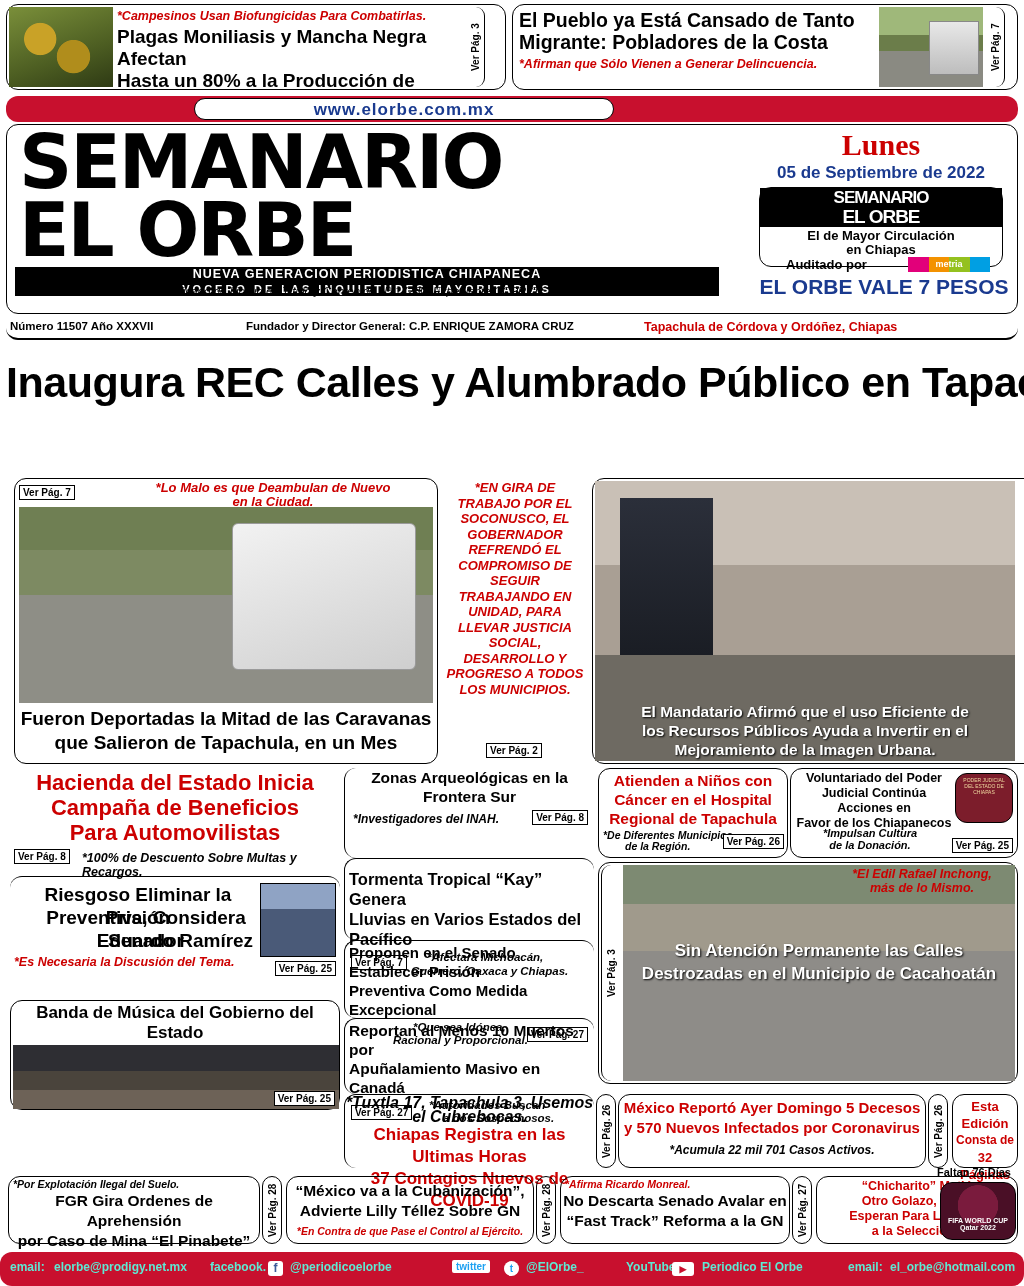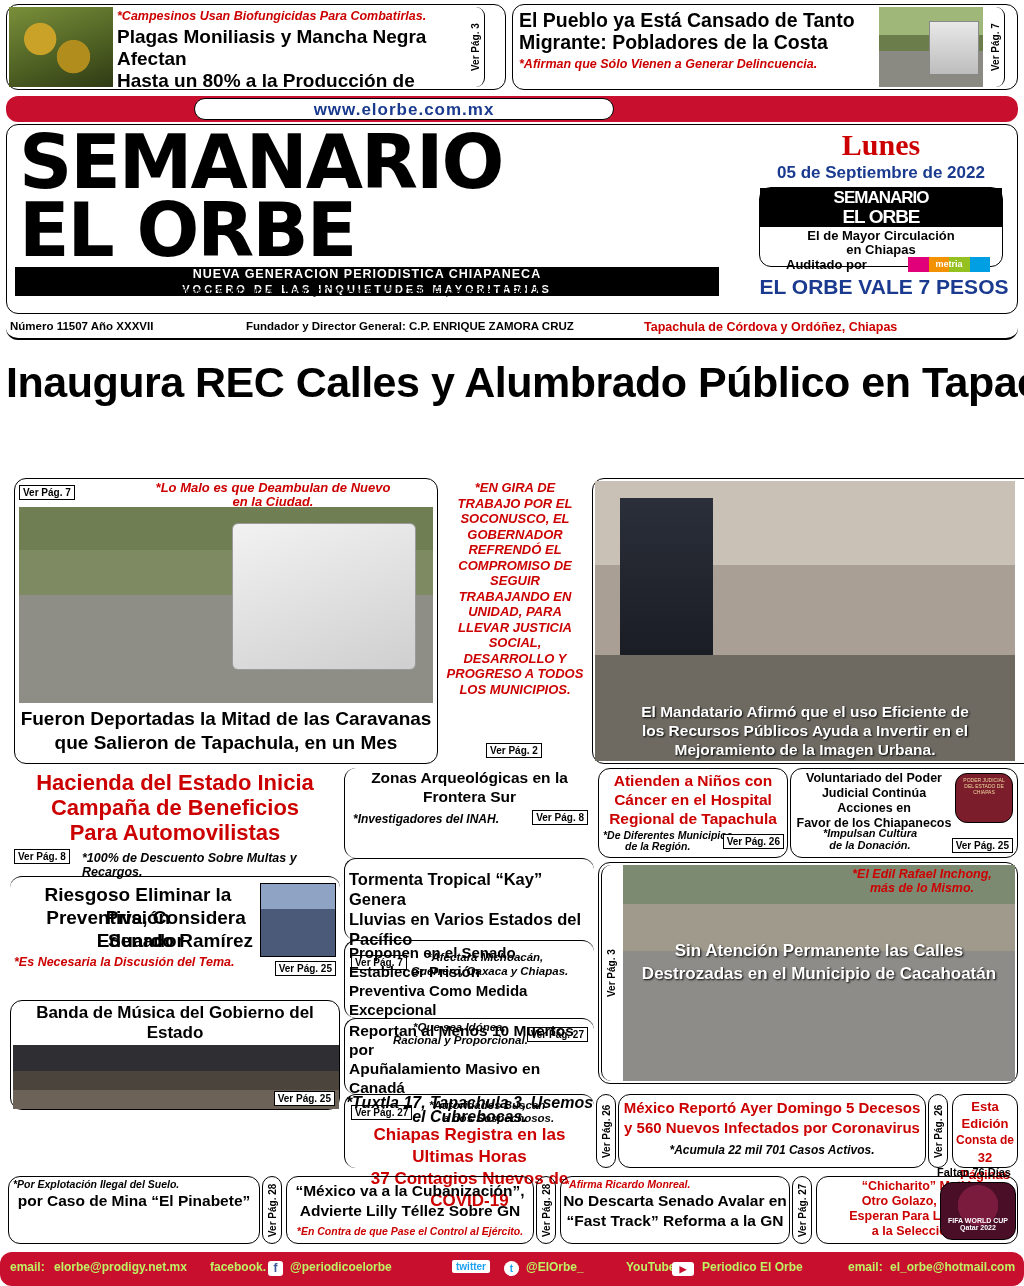--- a/index.html
+++ b/index.html
@@ -69,21 +69,21 @@
   .ph-gob{background:linear-gradient(180deg,#c9c0b6 0 30%, #a99f94 30% 62%, #6e6a62 62% 100%);}
   .ph-gob:after{content:"";position:absolute;left:6%;top:6%;width:22%;height:56%;
      background:linear-gradient(180deg,#2b2f3a,#1a1d24);}
   .ph-banda{background:linear-gradient(180deg,#2e2e33 0 40%, #4a443c 40% 70%, #6d6257 70% 100%);}
   .ph-calles{background:linear-gradient(180deg,#7d8a72 0 18%, #a09a8c 18% 40%, #8e8c88 40% 100%);}
   .ph-senador{background:linear-gradient(180deg,#8fa3c4 0 35%, #4a5a78 35% 100%);}
   .ph-wc{background:radial-gradient(circle at 50% 40%, #7a1b3d 0 40%, #4a0f26 41% 100%);}
 
   
   #footer{left:0;top:1252px;width:1024px;height:34px;background:#c8102e;}
-  .f-item{position:absolute;top:8px;color:#bef264;font-size:12px;font-weight:bold;}
+  .f-item{position:absolute;top:8px;color:#5eead4;font-size:12px;font-weight:bold;}
   .fb-badge{display:inline-block;width:15px;height:15px;background:#fff;color:#3b5998;border-radius:3px;
      font-size:12px;font-weight:bold;text-align:center;line-height:15px;vertical-align:-3px;}
   .tw-badge{display:inline-block;width:15px;height:15px;background:#fff;color:#1da1f2;border-radius:50%;
      font-size:10px;font-weight:bold;text-align:center;line-height:15px;vertical-align:-3px;}
   .yt-badge{display:inline-block;width:22px;height:14px;background:#fff;color:#c8102e;border-radius:3px;
      font-size:9px;font-weight:bold;text-align:center;line-height:14px;vertical-align:-2px;}
 </style>
 </head>
 <body>
 
@@ -290,34 +290,35 @@
 
   <div class="box" style="left:344px;top:1094px;width:250px;height:74px;border-left:1px solid #000;border-top:1px solid #000;">
     <div class="bold ital ctr" style="font-size:16px;line-height:14px;margin-top:1px;">*Tuxtla 17, Tapachula 3, Usemos el Cubrebocas.</div>
     <div class="ctr bold red" style="font-size:17px;line-height:22px;">Chiapas Registra en las Ultimas Horas</div>
     <div class="ctr bold red" style="font-size:17px;line-height:22px;">37 Contagios Nuevos de COVID-19</div>
   </div>
   <div class="box vpag bdr" style="left:596px;top:1094px;width:20px;height:74px;">Ver Pág. 26</div>
 
   <div class="box bdr" style="left:618px;top:1094px;width:308px;height:74px;">
     <div class="ctr bold red" style="font-size:15px;line-height:20px;margin-top:3px;">México Reportó Ayer Domingo 5 Decesos</div>
-    <div class="ctr bold red" style="font-size:15px;line-height:20px;">y 560 Nuevos Infectados por Coronavirus</div>
+    <div class="ctr bold red" style="font-size:15px;line-height:20px;">y 570 Nuevos Infectados por Coronavirus</div>
     <div class="ctr bold ital" style="font-size:12px;line-height:16px;margin-top:4px;">*Acumula 22 mil 701 Casos Activos.</div>
   </div>
   <div class="box vpag bdr" style="left:928px;top:1094px;width:20px;height:74px;">Ver Pág. 26</div>
 
   <div class="box bdr" style="left:952px;top:1094px;width:66px;height:74px;">
     <div class="ctr bold red" style="font-size:13px;line-height:17px;margin-top:3px;">Esta</div>
     <div class="ctr bold red" style="font-size:13px;line-height:17px;">Edición</div>
     <div class="ctr bold red" style="font-size:12px;line-height:17px;">Consta de</div>
     <div class="ctr bold red" style="font-size:13px;line-height:17px;">32 Páginas</div>
   </div>
 
   <div class="box bdr" style="left:8px;top:1176px;width:252px;height:68px;">
     <div class="bold ital" style="font-size:10.5px;line-height:13px;padding-left:4px;margin-top:1px;">*Por Explotación Ilegal del Suelo.</div>
+    <div class="ctr bold" style="font-size:15.5px;line-height:20px;">FGR Gira Ordenes de Aprehensión</div>
     <div class="ctr bold" style="font-size:15.5px;line-height:20px;">por Caso de Mina “El Pinabete”</div>
   </div>
   <div class="box vpag bdr" style="left:262px;top:1176px;width:20px;height:68px;">Ver Pág. 28</div>
 
   <div class="box bdr" style="left:286px;top:1176px;width:248px;height:68px;">
     <div class="ctr bold" style="font-size:15.5px;line-height:20px;margin-top:4px;">“México va a la Cubanización”,</div>
     <div class="ctr bold" style="font-size:15.5px;line-height:20px;">Advierte Lilly Téllez Sobre GN</div>
     <div class="ctr bold ital red" style="font-size:10.5px;line-height:14px;margin-top:3px;">*En Contra de que Pase el Control al Ejército.</div>
   </div>
   <div class="box vpag bdr" style="left:536px;top:1176px;width:20px;height:68px;">Ver Pág. 28</div>

